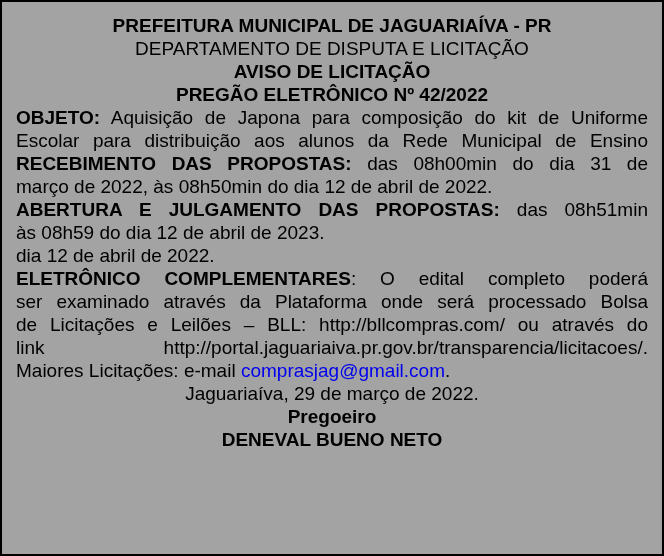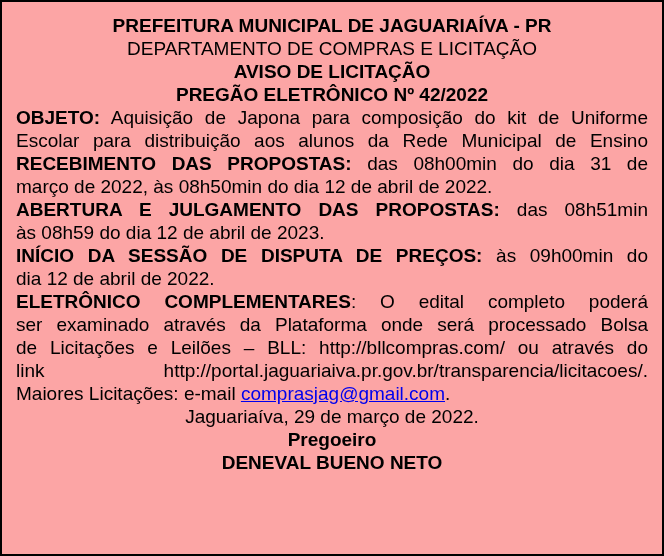--- a/index.html
+++ b/index.html
@@ -2,51 +2,50 @@
 <html style="--link-color: #0000EE;"><head>
 <meta charset="utf-8">
 <style>
   html, body { margin: 0; padding: 0; background: #ffffff; }
   .page {
     position: relative;
     width: 664px;
     height: 556px;
     box-sizing: border-box;
     border: 2px solid #000000;
-    background: #fca5a5;
+    background: #a3a3a3;
     padding: 12px 14px 0 14px;
     font-family: "Liberation Sans", sans-serif;
     font-size: 19px;
     line-height: 23px;
     color: #000000;
     overflow: hidden;
   }
   .line { white-space: normal; }
   .align-center  { text-align: center; }
   .align-left    { text-align: left; }
   .align-justify { text-align: justify; text-align-last: justify; }
   .b { font-weight: bold; }
-  .link { color: var(--link-color, #0000EE); text-decoration: underline; cursor: pointer; text-align: right; }
+  .link { color: var(--link-color, #0000EE); cursor: pointer; text-align: right; }
 </style>
 </head>
 <body>
 
 <div class="page">
   <div id="notice-body">
       <div class="line align-center"><span class="b">PREFEITURA MUNICIPAL DE JAGUARIAÍVA - PR</span></div>
-      <div class="line align-center"><span>DEPARTAMENTO DE COMPRAS E LICITAÇÃO</span></div>
+      <div class="line align-center"><span>DEPARTAMENTO DE DISPUTA E LICITAÇÃO</span></div>
       <div class="line align-center"><span class="b">AVISO DE LICITAÇÃO</span></div>
       <div class="line align-center"><span class="b">PREGÃO ELETRÔNICO Nº 42/2022</span></div>
       <div class="line align-justify"><span class="b">OBJETO:</span><span> Aquisição de Japona para composição do kit de Uniforme</span></div>
       <div class="line align-justify"><span>Escolar para distribuição aos alunos da Rede Municipal de Ensino</span></div>
       <div class="line align-justify"><span class="b">RECEBIMENTO DAS PROPOSTAS:</span><span> das 08h00min do dia 31 de</span></div>
       <div class="line align-left"><span>março de 2022, às 08h50min do dia 12 de abril de 2022.</span></div>
       <div class="line align-justify"><span class="b">ABERTURA E JULGAMENTO DAS PROPOSTAS:</span><span> das 08h51min</span></div>
       <div class="line align-left"><span>às 08h59 do dia 12 de abril de 2023.</span></div>
-      <div class="line align-justify"><span class="b">INÍCIO DA SESSÃO DE DISPUTA DE PREÇOS:</span><span> às 09h00min do</span></div>
       <div class="line align-left"><span>dia 12 de abril de 2022.</span></div>
       <div class="line align-justify"><span class="b">ELETRÔNICO COMPLEMENTARES</span><span>: O edital completo poderá</span></div>
       <div class="line align-justify"><span>ser examinado através da Plataforma onde será processado Bolsa</span></div>
       <div class="line align-justify"><span>de Licitações e Leilões – BLL: http://bllcompras.com/ ou através do</span></div>
       <div class="line align-justify"><span>link</span><span> </span><span>http://portal.jaguariaiva.pr.gov.br/transparencia/licitacoes/.</span></div>
       <div class="line align-left"><span>Maiores Licitações: e-mail </span><span class="link">comprasjag@gmail.com</span><span>.</span></div>
       <div class="line align-center"><span>Jaguariaíva, 29 de março de 2022.</span></div>
       <div class="line align-center"><span class="b">Pregoeiro</span></div>
       <div class="line align-center"><span class="b">DENEVAL BUENO NETO</span></div>
     </div>

